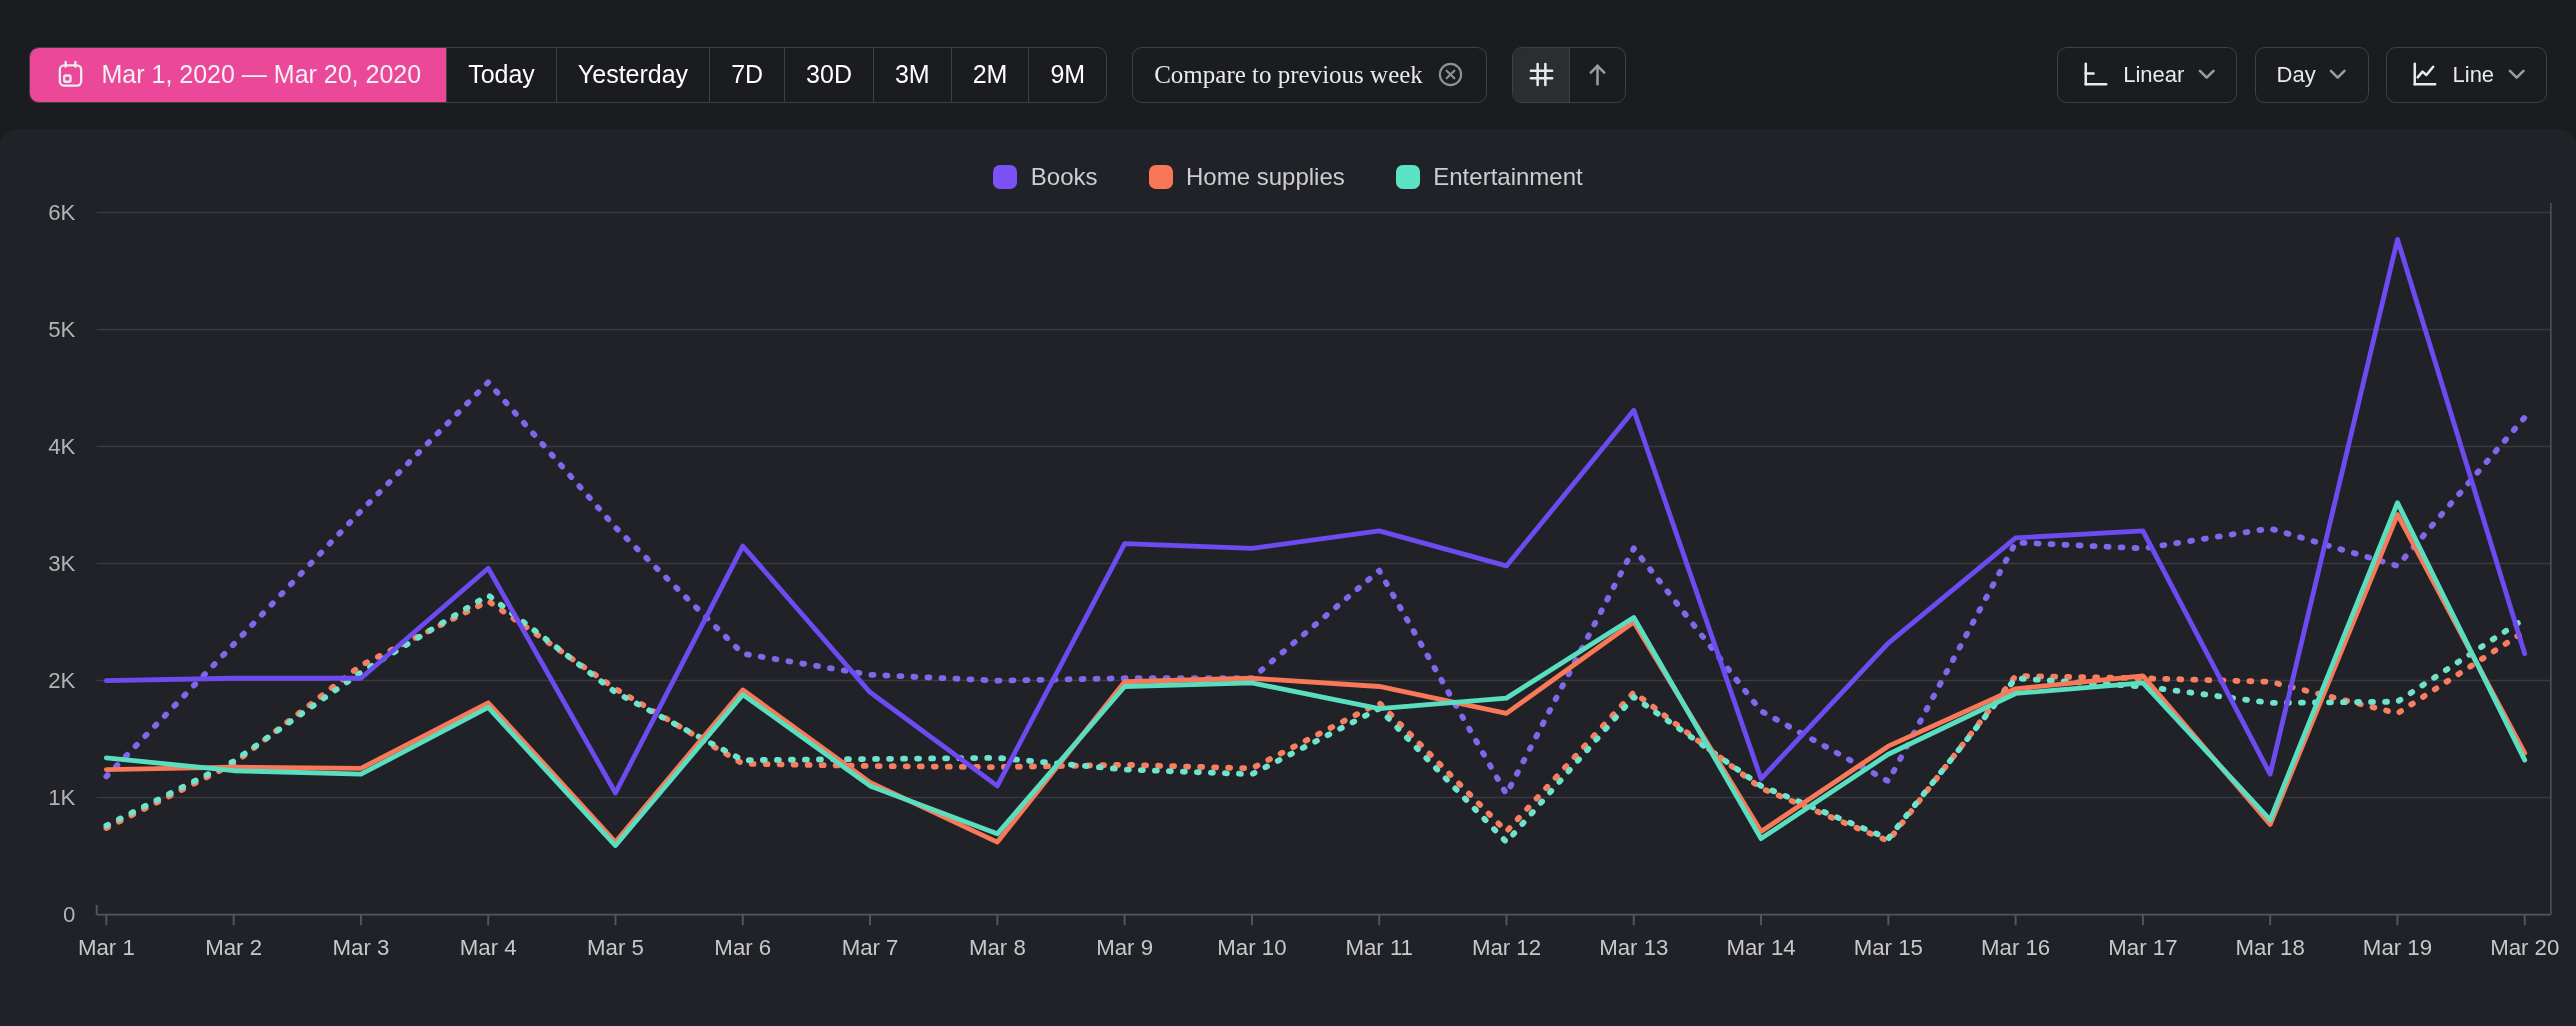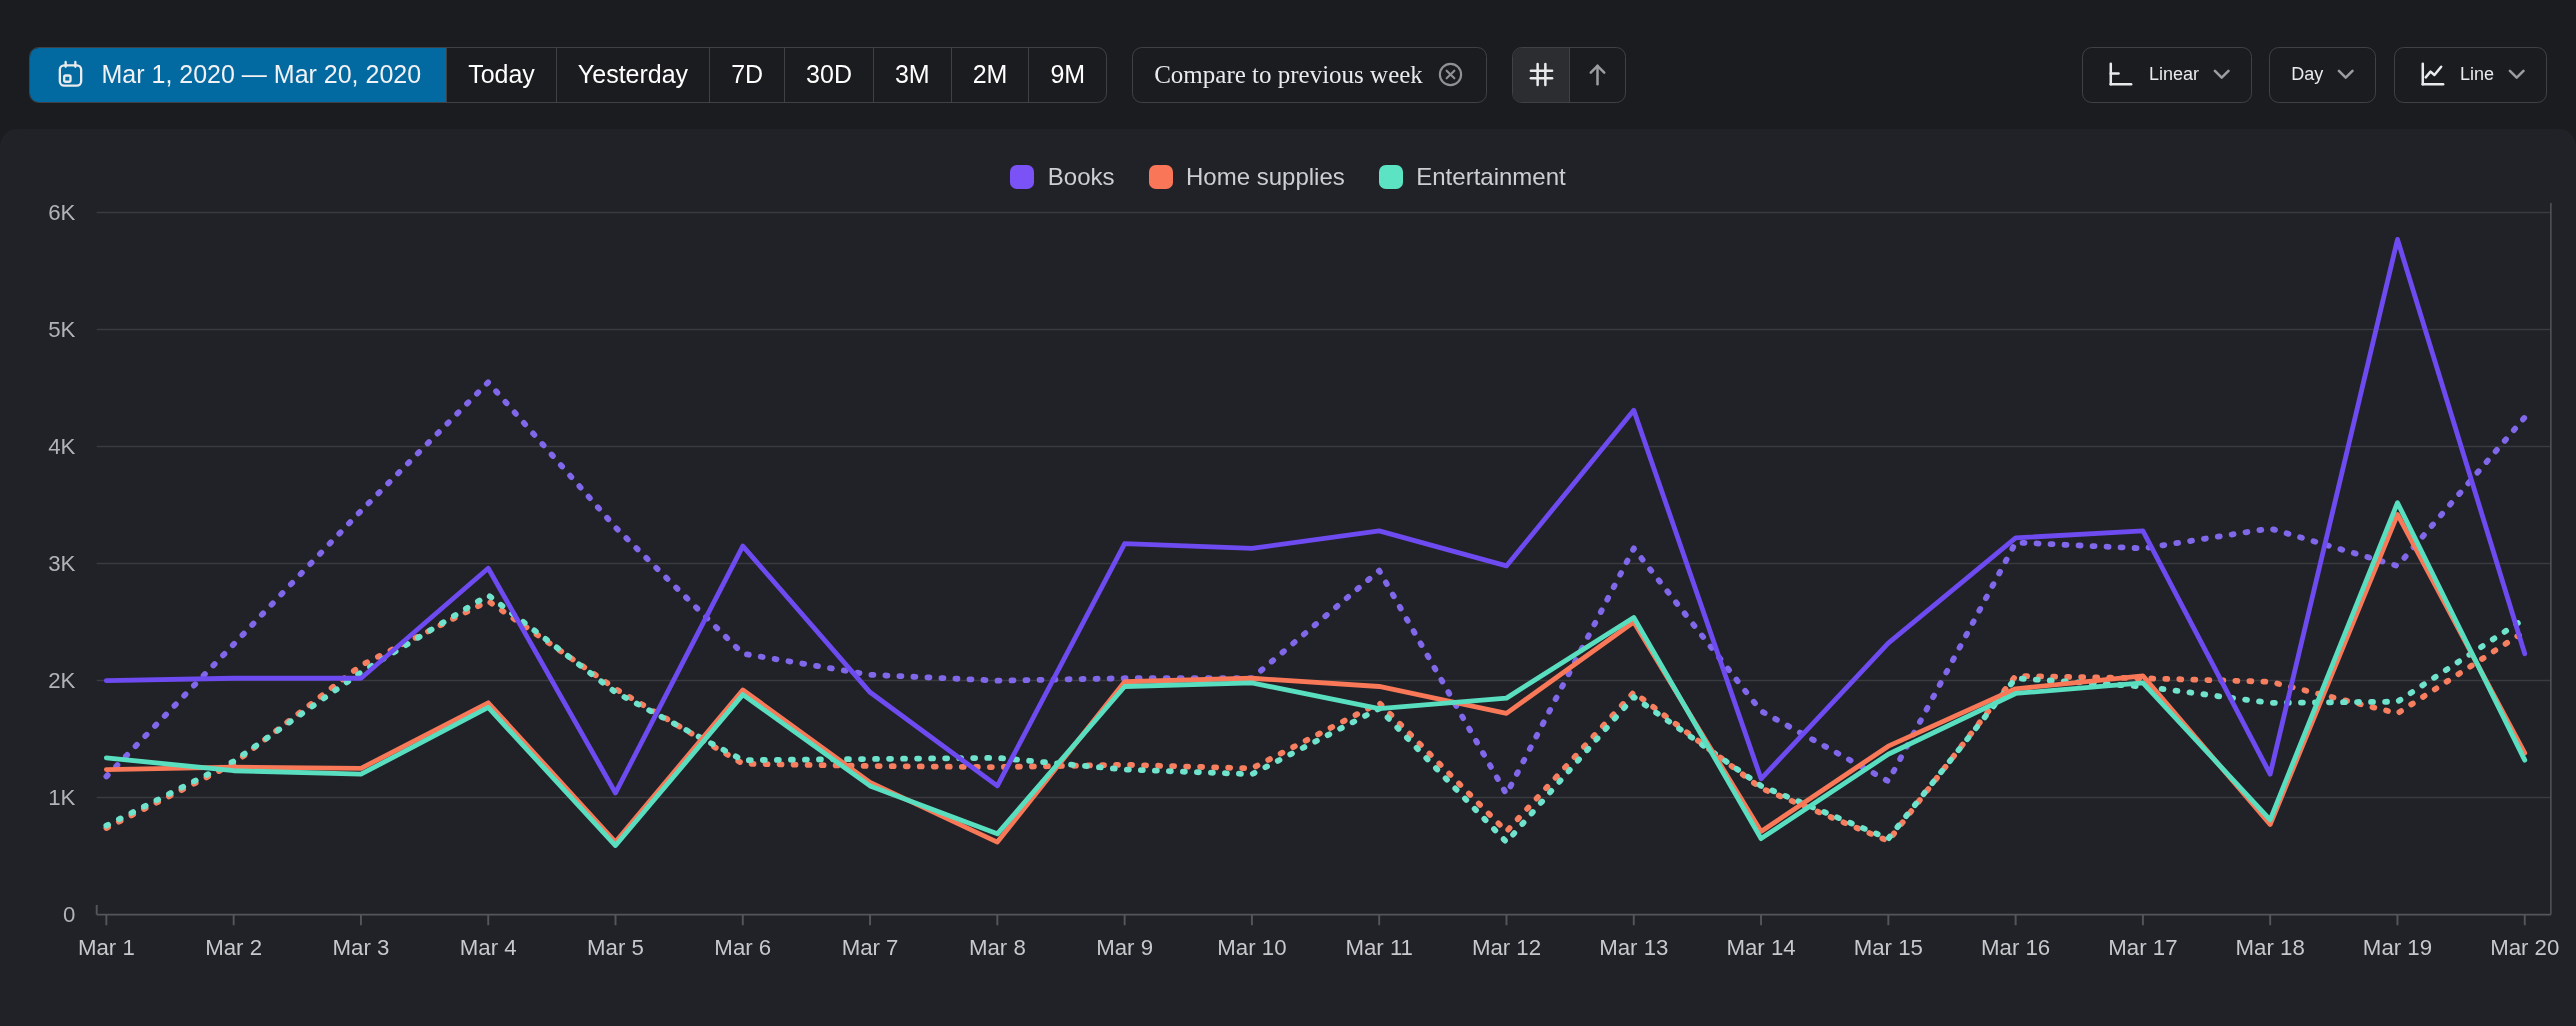--- a/index.html
+++ b/index.html
@@ -3,33 +3,33 @@
 <meta charset="utf-8">
 <style>
   * { margin:0; padding:0; box-sizing:border-box; }
   html,body { width:2576px; height:1027px; background:#1b1c1f; font-family:"Liberation Sans", sans-serif; overflow:hidden; }
 
   
   .header { display:flex; align-items:center; padding:39px 29px 0 29px; height:110px; }
   .seg-group { display:flex; align-items:stretch; height:56px; border:1.5px solid #3f4146; border-radius:9.7px; overflow:hidden; }
   .seg { display:flex; align-items:center; padding:0 21px; border-left:1.5px solid #3f4146; color:#ffffff; font-size:25px; cursor:pointer; white-space:nowrap; }
   .seg:first-child { border-left:none; }
-  .seg.date { background:#0369a1; color:#f2f2f4; gap:15.5px; padding:4px 25px; font-weight:400; }
+  .seg.date { background:#ec4899; color:#f2f2f4; gap:15.5px; padding:4px 25px; font-weight:400; }
   .pill { display:flex; align-items:center; gap:13.5px; height:56px; border:1.5px solid #3f4146; border-radius:9.7px; padding:0 21px; color:#e9eaec; font-size:25px; margin-left:25px; cursor:pointer; white-space:nowrap;font-family:Liberation Serif, serif; }
   .mini-group { display:flex; align-items:stretch; height:56px; border:1.5px solid #3f4146; border-radius:9.7px; overflow:hidden; margin-left:25px; }
   .mini { width:56px; display:flex; align-items:center; justify-content:center; cursor:pointer; }
   .mini + .mini { border-left:1.5px solid #3f4146; }
   .mini.active { background:#2b2d31; }
   .right { margin-left:auto; display:flex; gap:17.4px; }
-  .btn { display:flex; align-items:center; gap:13.5px; height:56px; border:1.5px solid #3f4146; border-radius:9.7px; padding:0 21px; color:#e9eaec; font-size:18px; font-weight:400; cursor:pointer; white-space:nowrap; }
+  .btn { display:flex; align-items:center; gap:13.5px; height:56px; border:1.5px solid #3f4146; border-radius:9.7px; padding:0 21px; color:#e9eaec; font-size:22px; font-weight:400; cursor:pointer; white-space:nowrap; }
   .icon { display:inline-flex; align-items:center; justify-content:center; }
 
   
   .panel { position:relative; margin-top:19.3px; height:897px; background:#212228; border-radius:17.4px 17.4px 0 0; }
-  .legend { display:flex; justify-content:center; align-items:center; gap:34px; padding-top:31px; height:64px; }
+  .legend { display:flex; justify-content:center; align-items:center; gap:51px; padding-top:31px; height:64px; }
   .legend-item { display:flex; align-items:center; gap:13.5px; cursor:pointer; }
   .swatch { width:24px; height:24px; border-radius:6.8px; }
   .legend-label { font-size:24px; color:#cdced1; }
   .chart-wrap { position:absolute; left:0; top:64px; width:2576px; height:834px; }
   svg text { font-family:"Liberation Sans", sans-serif; }
 </style>
 </head>
 <body>
 
 <div class="header">

